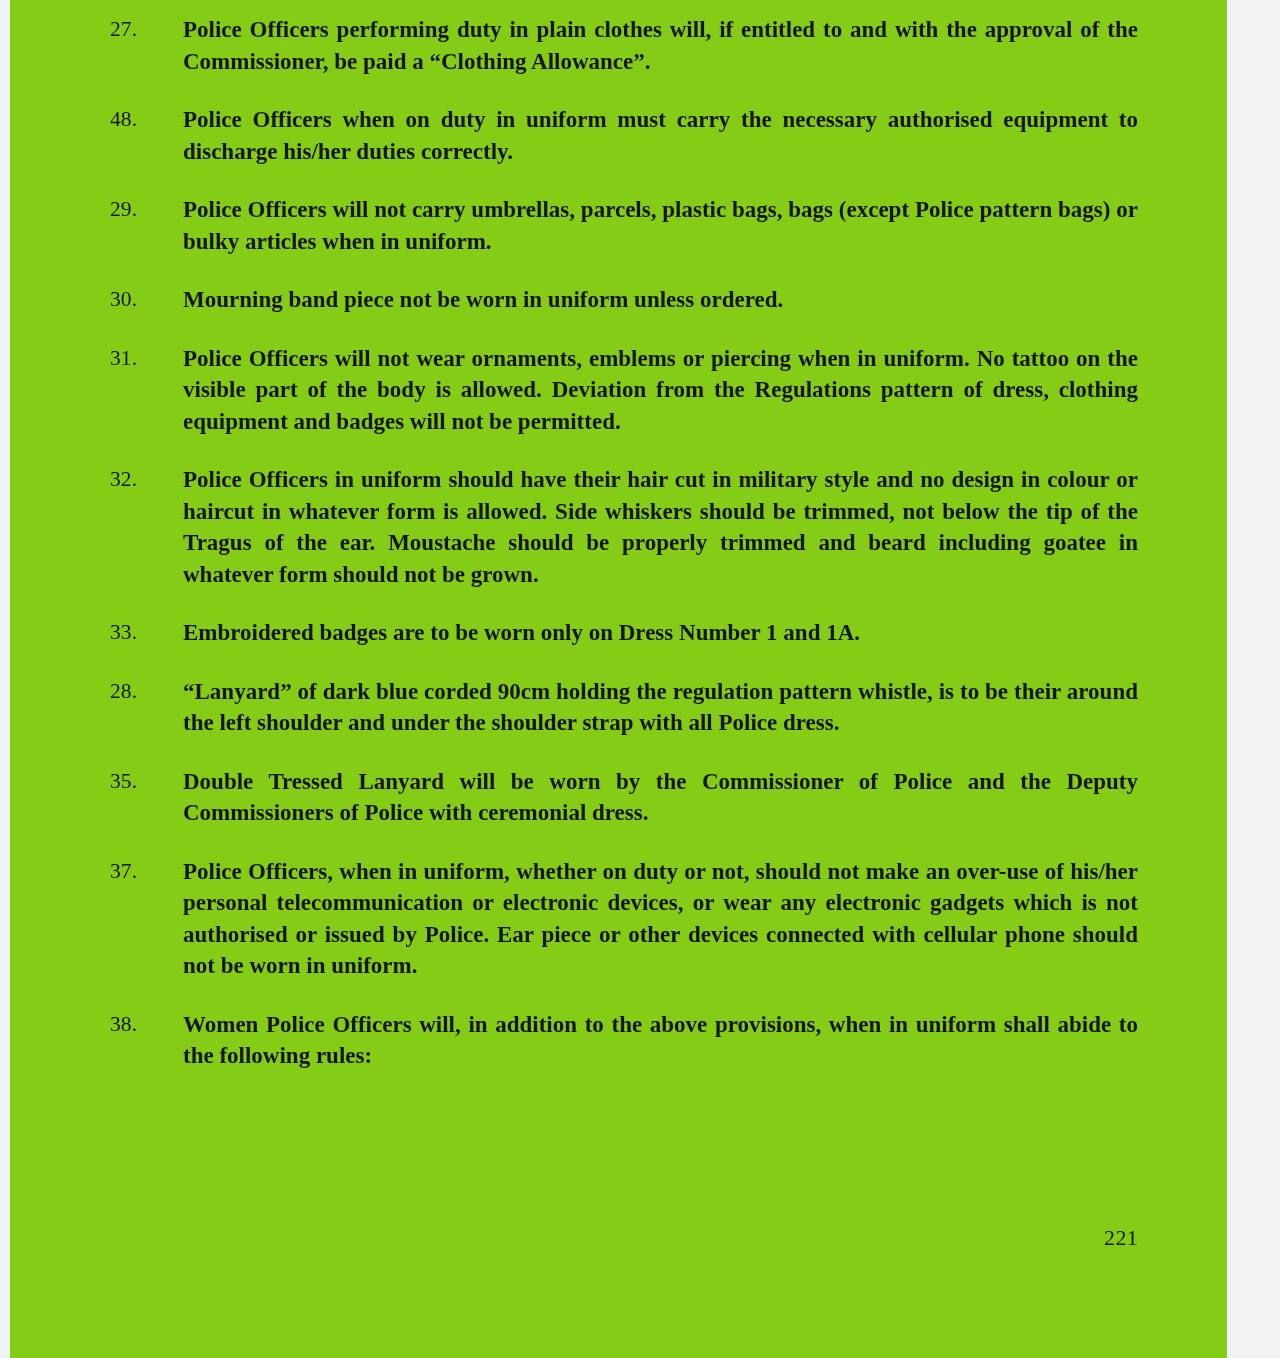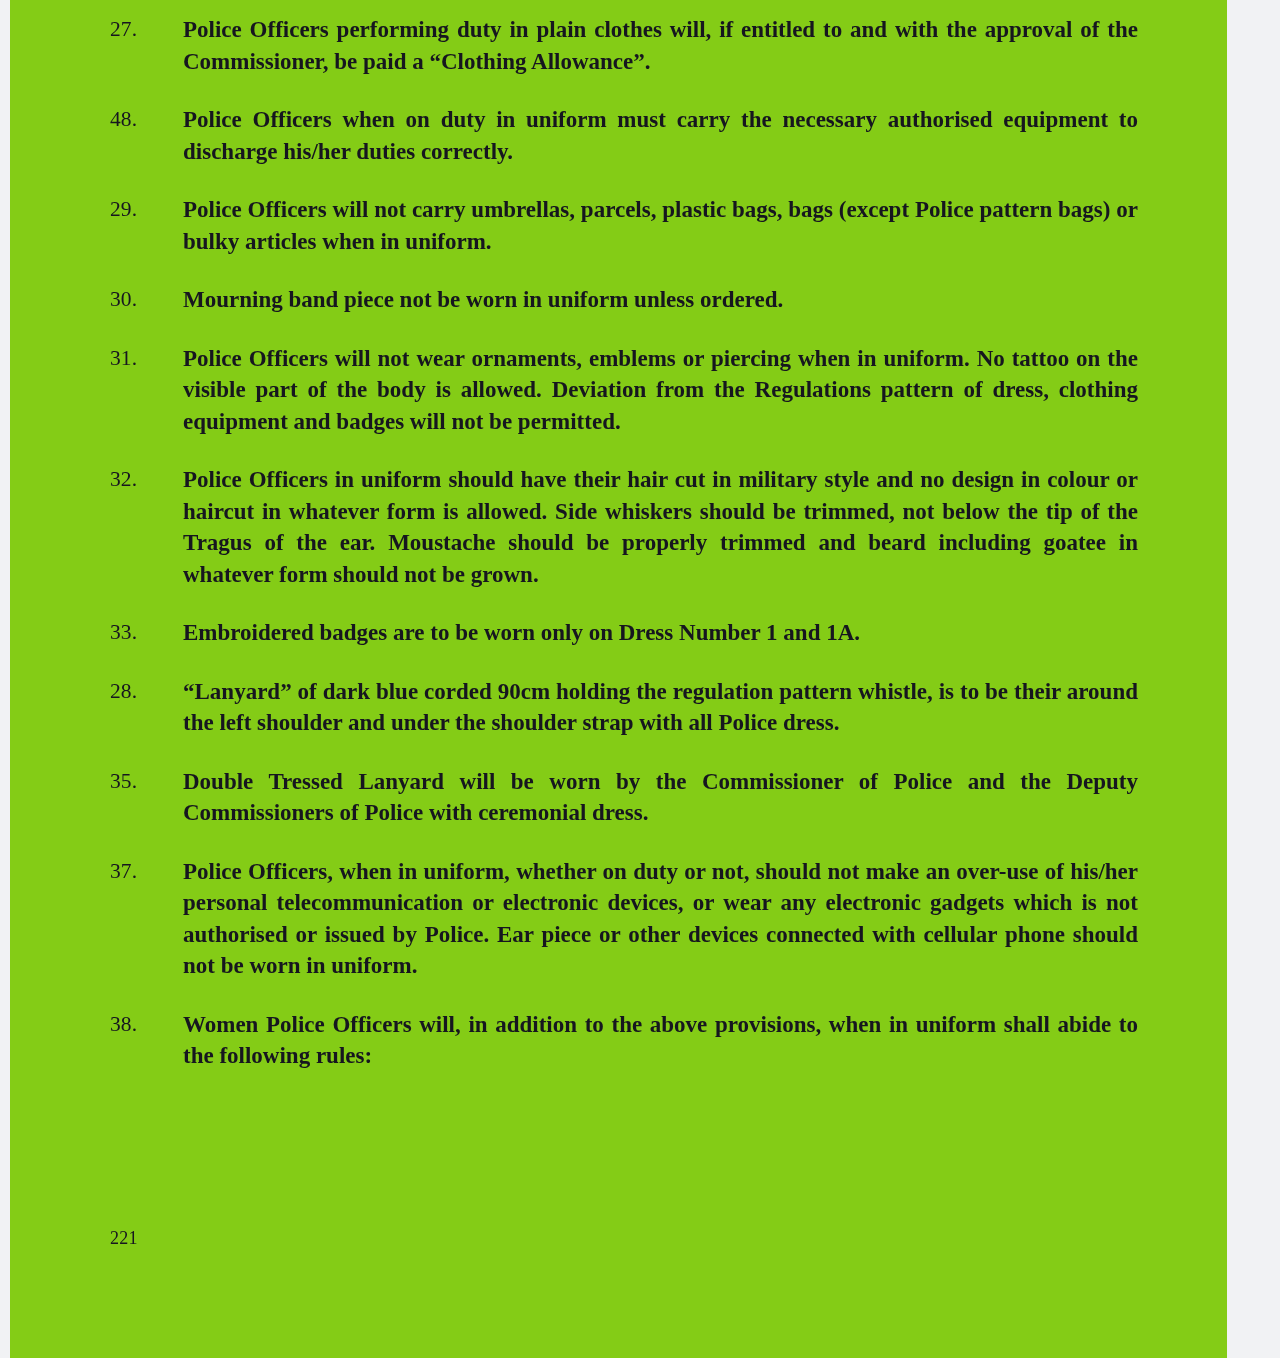--- a/index.html
+++ b/index.html
@@ -85,22 +85,22 @@
   
   .clause:last-of-type {
     margin-bottom: 0;
   }
 
   .page-folio {
     position: absolute;
     left: 100px;
     top: 1223px;
     width: 1028px;
-    text-align: left;
-    font-size: 18px;
+    text-align: right;
+    font-size: 22px;
     line-height: 30px;
     color: #16161f;
     letter-spacing: 0.3px;
   }
 </style>
 </head>
 <body>
 
 <div id="page-root">
 

